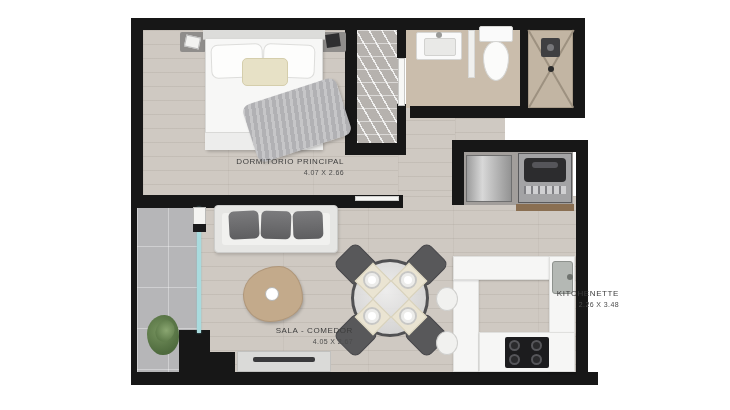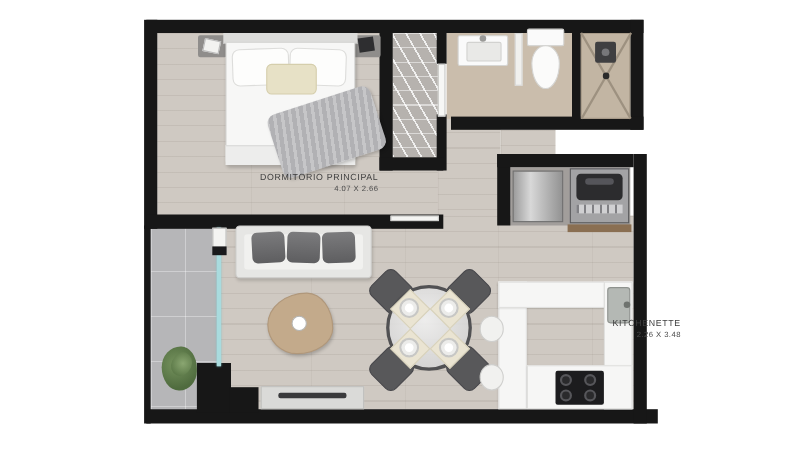--- a/index.html
+++ b/index.html
@@ -121,20 +121,24 @@
        background:radial-gradient(circle at 45% 40%, rgba(240,240,240,.92), rgba(204,204,204,.85));"></div>
   <div class="abs z5" style="left:360px;top:268px;width:24px;height:24px;background:#eae4d2;border:1px solid #d7d1bb;transform:rotate(45deg);"></div>
   <div class="abs z5" style="left:396px;top:268px;width:24px;height:24px;background:#eae4d2;border:1px solid #d7d1bb;transform:rotate(45deg);"></div>
   <div class="abs z5" style="left:360px;top:304px;width:24px;height:24px;background:#eae4d2;border:1px solid #d7d1bb;transform:rotate(45deg);"></div>
   <div class="abs z5" style="left:396px;top:304px;width:24px;height:24px;background:#eae4d2;border:1px solid #d7d1bb;transform:rotate(45deg);"></div>
   <div class="abs z5" style="left:363px;top:271px;width:18px;height:18px;background:#ffffff;border:2px solid #c7c7c5;border-radius:50%;box-sizing:border-box;box-shadow:inset 0 0 0 3px #ececea;"></div>
   <div class="abs z5" style="left:399px;top:271px;width:18px;height:18px;background:#ffffff;border:2px solid #c7c7c5;border-radius:50%;box-sizing:border-box;box-shadow:inset 0 0 0 3px #ececea;"></div>
   <div class="abs z5" style="left:363px;top:307px;width:18px;height:18px;background:#ffffff;border:2px solid #c7c7c5;border-radius:50%;box-sizing:border-box;box-shadow:inset 0 0 0 3px #ececea;"></div>
   <div class="abs z5" style="left:399px;top:307px;width:18px;height:18px;background:#ffffff;border:2px solid #c7c7c5;border-radius:50%;box-sizing:border-box;box-shadow:inset 0 0 0 3px #ececea;"></div>
 
+  <div class="room-label" style="left:213px;top:325px;width:140px;">
+    <span>SALA - COMEDOR</span>
+    <span class="room-dims">4.05 X 2.67</span>
+  </div>
 
   <div class="abs z4" style="left:237px;top:351px;width:94px;height:21px;background:#dadad8;border:1px solid #c1c1bf;box-sizing:border-box;"></div>
   <div class="abs z5" style="left:253px;top:357px;width:62px;height:5px;background:#3a3a3c;border-radius:2px;"></div>
 
   <div class="counter z4" style="left:453px;top:256px;width:26px;height:116px;"></div>
   <div class="counter z4" style="left:453px;top:256px;width:122px;height:24px;"></div>
   <div class="counter z4" style="left:549px;top:256px;width:26px;height:116px;"></div>
   <div class="counter z4" style="left:479px;top:332px;width:96px;height:40px;"></div>
 
   <div class="abs z5" style="left:552px;top:261px;width:21px;height:33px;background:#b4b8b4;border:1px solid #8e928e;border-radius:3px;box-sizing:border-box;"></div>

